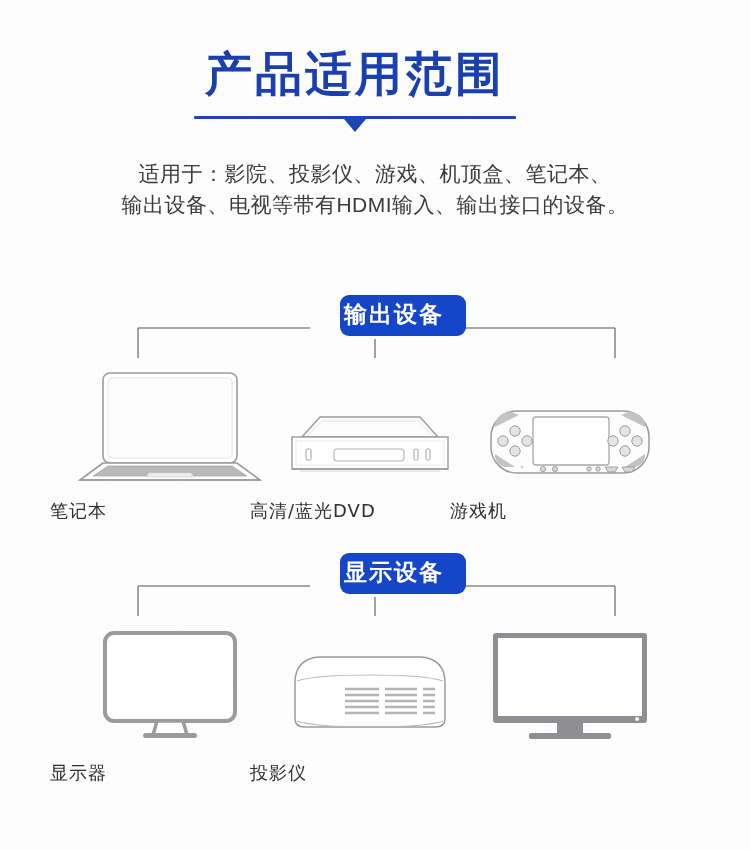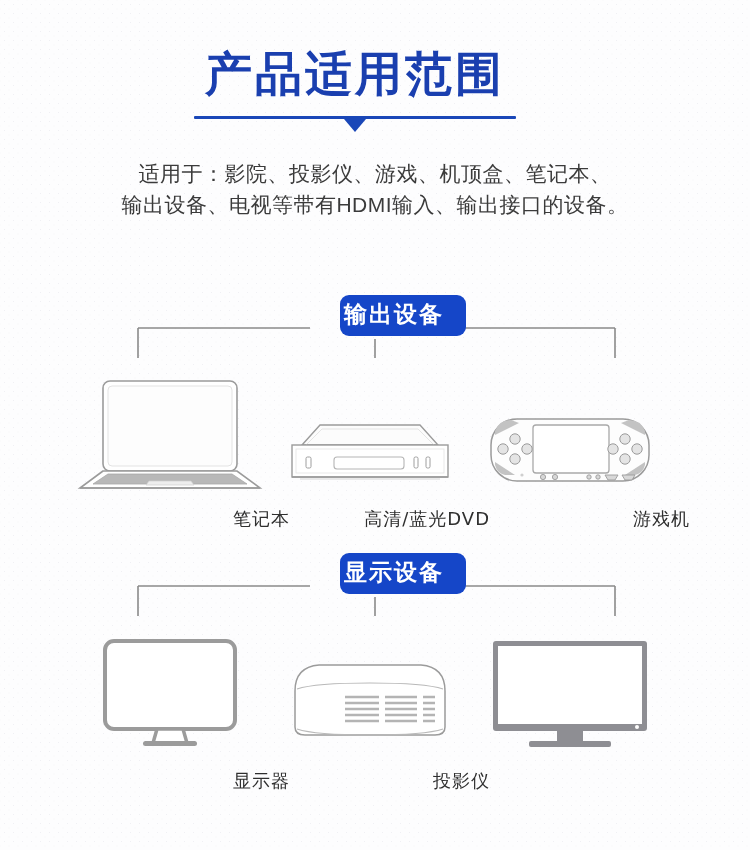--- a/index.html
+++ b/index.html
@@ -48,21 +48,21 @@
     position:absolute;left:50%;transform:translateX(-50%);top:0;
     background:#1546c8;color:#ffffff;border-radius:9px;
     padding:6px 22px 8px 4px;font-size:23px;line-height:27px;font-weight:bold;
     letter-spacing:2px;white-space:nowrap;z-index:3;
     font-family:"DejaVu Sans","Liberation Sans",sans-serif;
     margin-left:28px;
   }
   .connector{position:absolute;left:0;top:0;width:750px;height:70px;z-index:1;}
 
   .devrow{position:absolute;left:0;top:58px;width:750px;height:200px;}
-  .cell{position:absolute;top:12px;width:240px;text-align:right;}
+  .cell{position:absolute;top:4px;width:240px;text-align:left;}
   .cell.c1{left:50px;}
   .cell.c2{left:250px;}
   .cell.c3{left:450px;}
   .art{height:130px;display:flex;align-items:flex-end;justify-content:center;}
   .caption{
     margin-top:12px;font-size:18px;color:#2f2f2f;letter-spacing:1px;
     font-family:"DejaVu Sans","Liberation Sans",sans-serif;
   }
   .cap-dis{margin-top:16px;}
 </style>

